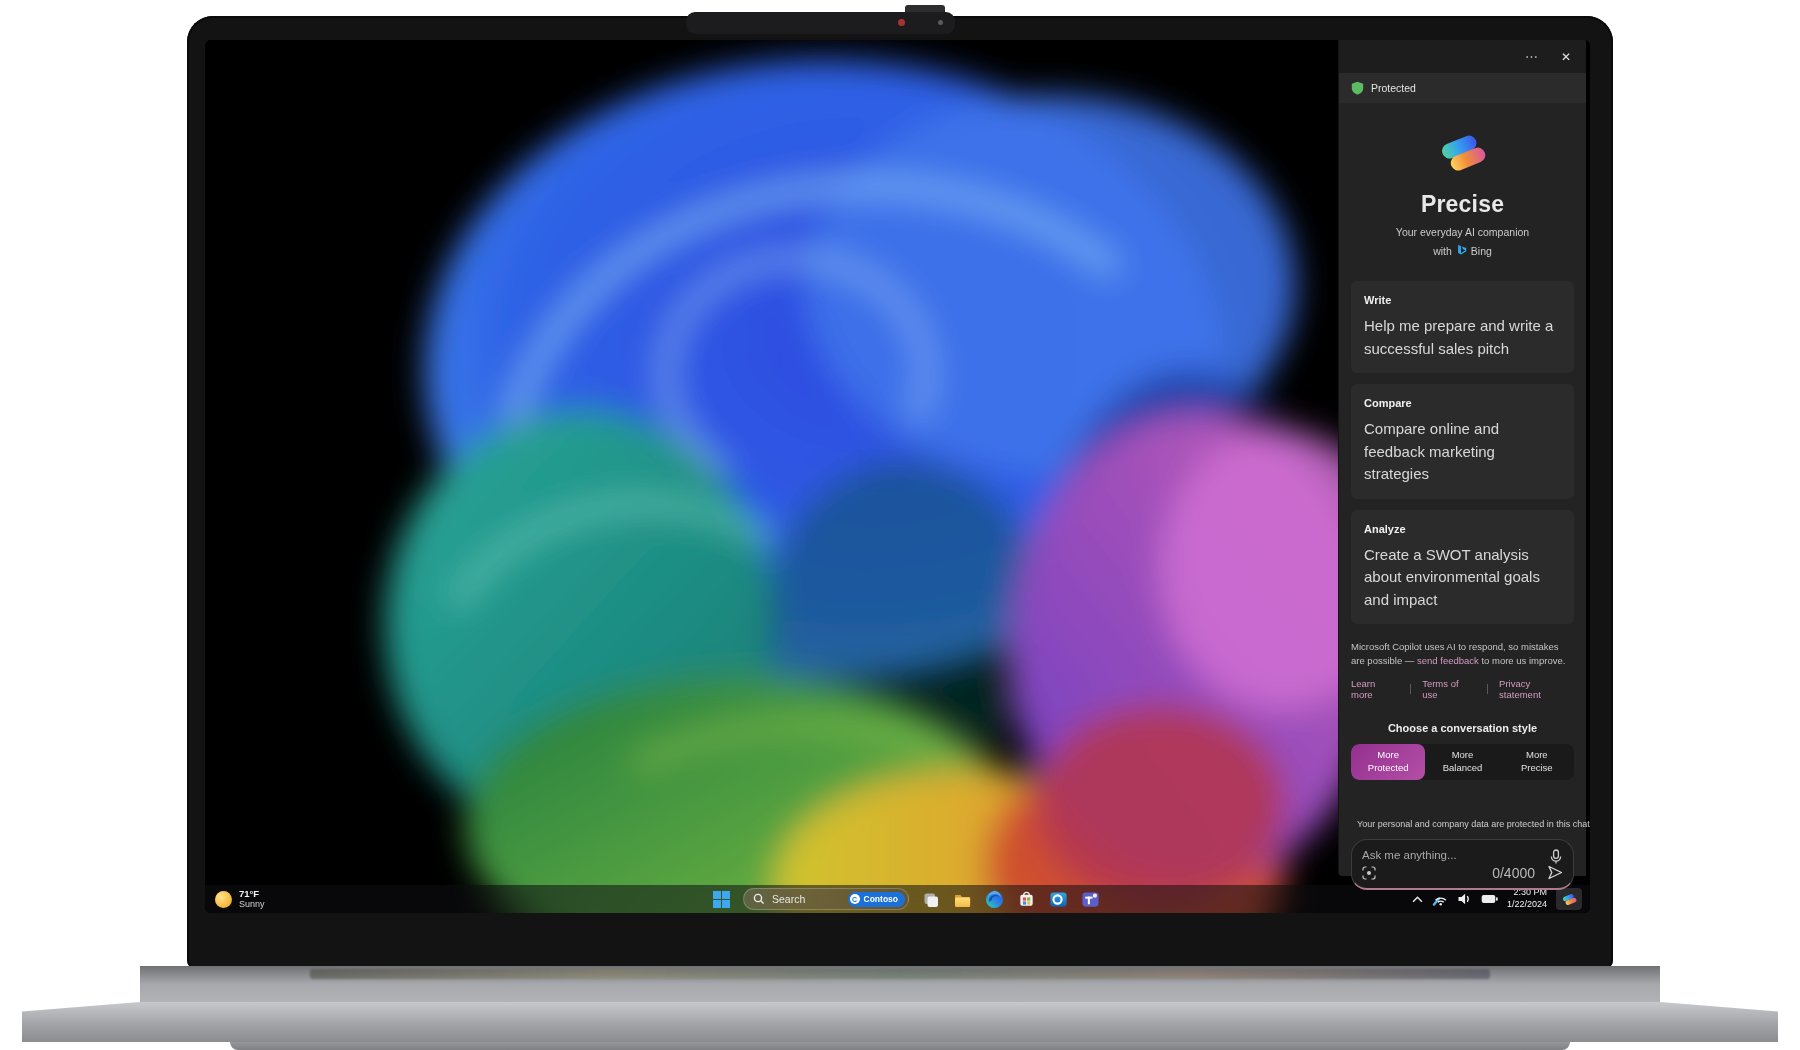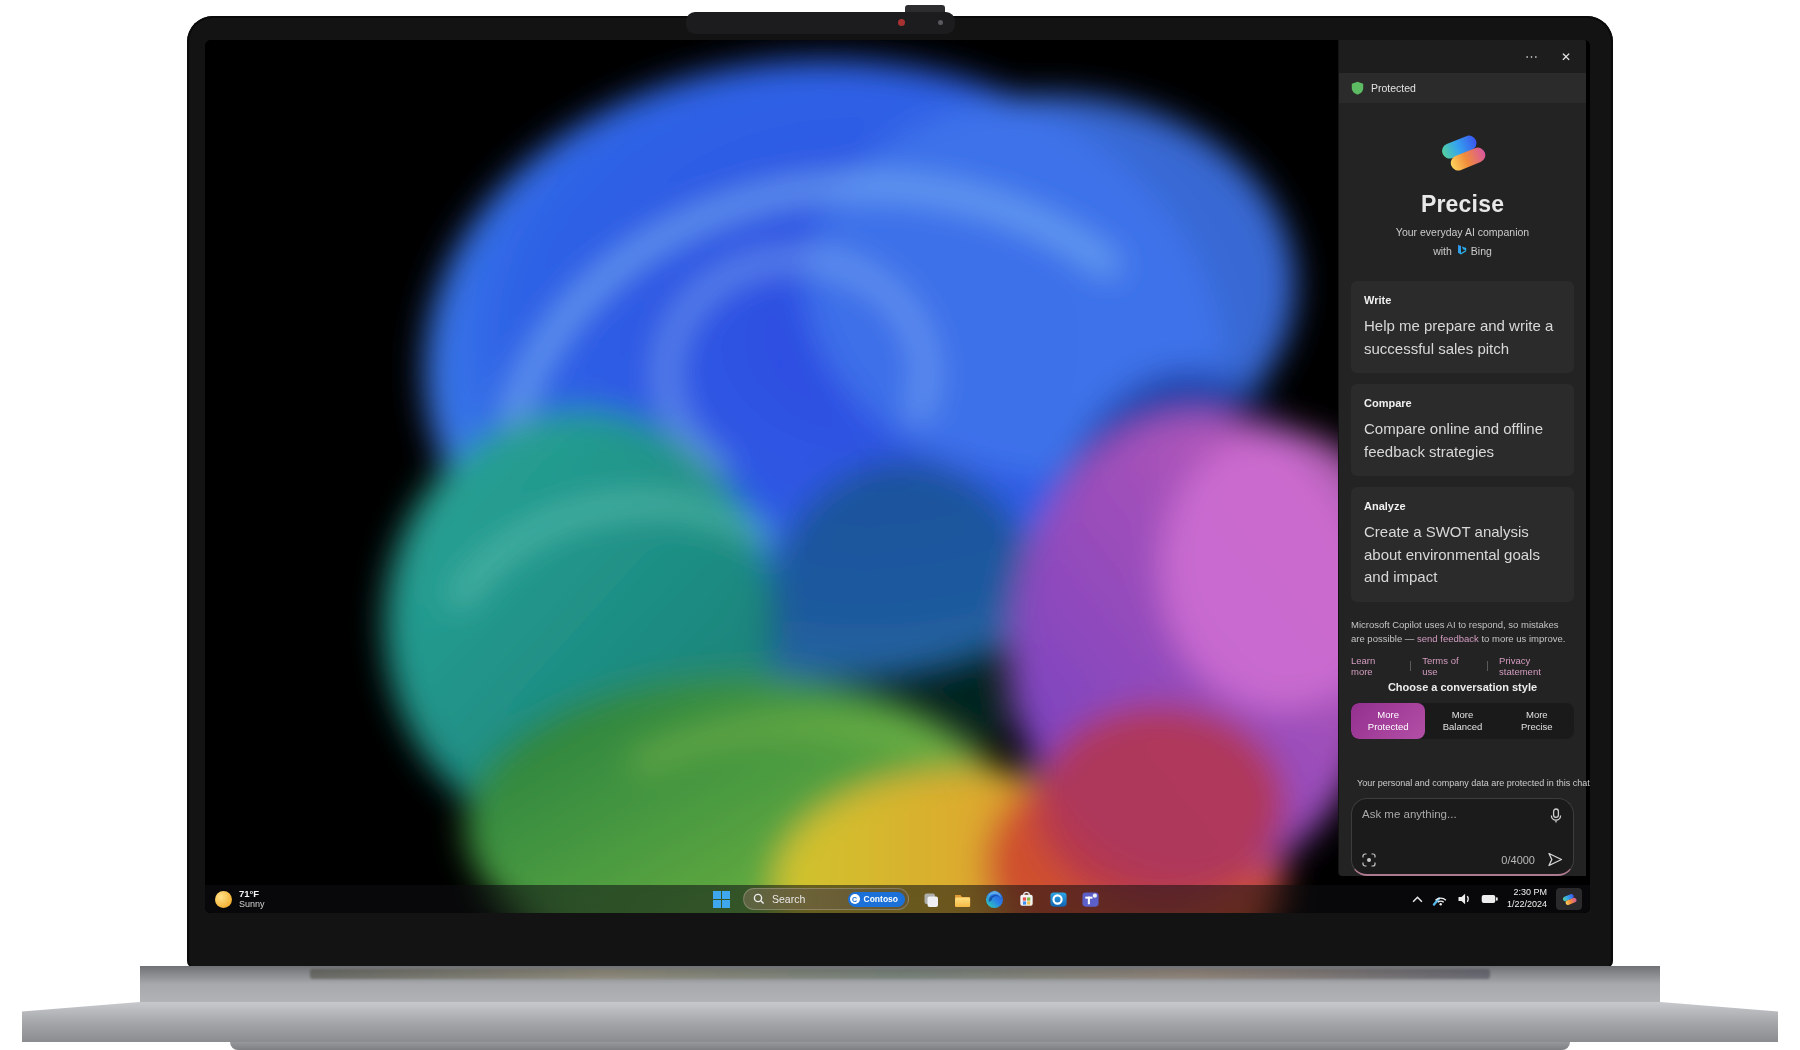--- a/index.html
+++ b/index.html
@@ -62,33 +62,33 @@
   .p-sub{text-align:center;font-size:10.5px;color:#cbcbcb;margin-top:8px;}
   .p-bing{display:flex;justify-content:center;align-items:center;gap:4px;font-size:10.5px;color:#cbcbcb;margin-top:6px;}
   .cards{margin:24px 12px 0;display:flex;flex-direction:column;gap:11px;}
   .card{background:#2b2b2b;border-radius:6px;padding:13px;min-height:60px;}
   .card-t{font-size:11px;font-weight:700;color:#f0f0f0;}
   .card-b{font-size:15px;color:#d8d8d8;line-height:1.5;margin-top:9px;}
   .disclaimer{margin:16px 12px 0;font-size:9.5px;color:#c4c4c4;line-height:1.5;}
   .plink{color:#d39cc0;text-decoration:none;}
   .links-row{margin:9px 12px 0;display:flex;align-items:center;font-size:9.5px;}
   .links-row .sep{width:1px;height:10px;background:#5a5a5a;margin:0 11px;}
-  .style-h{margin-top:4px;text-align:center;font-size:11px;font-weight:700;color:#ededed;}
+  .style-h{margin-top:22px;text-align:center;font-size:11px;font-weight:700;color:#ededed;}
   .segs{margin:10px 12px 0;height:36px;background:#1a1a1a;border-radius:8px;display:flex;overflow:hidden;flex:none;}
   .seg{flex:1;display:flex;flex-direction:column;align-items:center;justify-content:center;
        font-size:9.5px;line-height:1.3;color:#e0e0e0;}
   .seg.sel{background:linear-gradient(135deg,#93308f,#b44fa6);border-radius:8px;color:#fff;}
   .privacy{margin:38px 12px 0;display:flex;align-items:center;gap:6px;font-size:9px;color:#cdcdcd;white-space:nowrap;}
   .inputbox{margin:9px 12px 0;height:80px;background:#1b1b1b;border:1px solid #3d3d3d;border-bottom:2px solid #ad7a90;
        border-radius:16px;display:flex;flex-direction:column;justify-content:space-between;padding:9px 10px 7px;box-sizing:border-box;}
   .input-top{display:flex;align-items:flex-start;gap:6px;}
   .ask{flex:1;background:transparent;border:0;outline:0;color:#d8d8d8;font-size:11.5px;font-family:inherit;padding:0;}
   .ask::placeholder{color:#a8a8a8;}
   .input-bottom{display:flex;align-items:center;}
-  .counter{margin-left:auto;font-size:11px;color:#b9b9b9;}
+  .counter{margin-left:auto;font-size:14px;color:#b9b9b9;}
   .send{margin-left:12px;display:flex;}
 </style>
 </head>
 <body>
 
 <svg width="0" height="0" style="position:absolute">
   <defs>
     <linearGradient id="cpA" x1="0" y1="0" x2="1" y2="0">
       <stop offset="0" stop-color="#54d29e"></stop>
         <stop offset=".45" stop-color="#35a4ee"></stop>
@@ -314,21 +314,21 @@
         <span>Bing</span>
       </div>
 
       <div class="cards">
         <div class="card">
           <div class="card-t">Write</div>
           <div class="card-b">Help me prepare and write a successful sales pitch</div>
         </div>
         <div class="card">
           <div class="card-t">Compare</div>
-          <div class="card-b">Compare online and offline feedback strategies</div>
+          <div class="card-b">Compare online and feedback marketing strategies</div>
         </div>
         <div class="card">
           <div class="card-t">Analyze</div>
           <div class="card-b">Create a SWOT analysis about environmental goals and impact</div>
         </div>
       </div>
 
       <div class="disclaimer"><span>Microsoft Copilot uses AI to respond, so mistakes are possible — </span><a class="plink" href="#">send feedback</a><span> to more us improve.</span></div>
 
       <div class="links-row">

